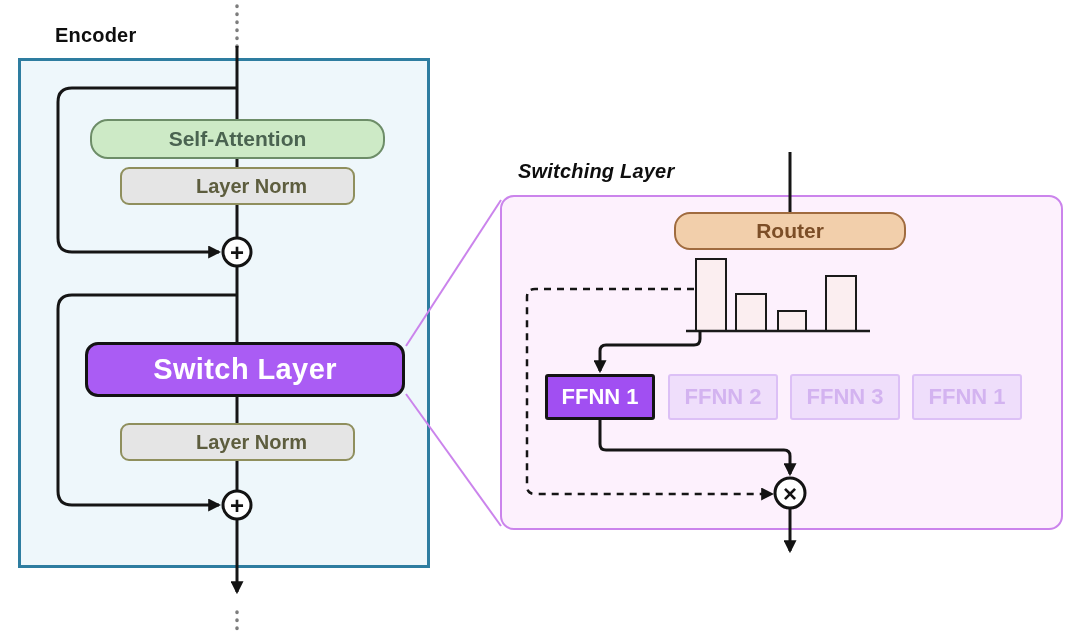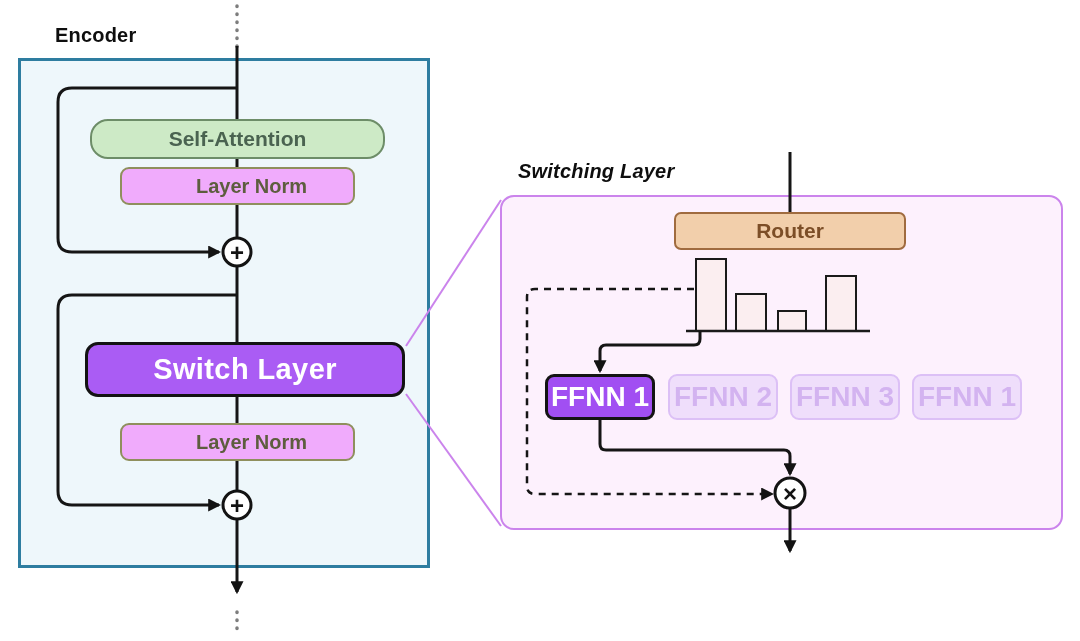--- a/index.html
+++ b/index.html
@@ -11,28 +11,28 @@
         font-weight:bold;white-space:nowrap;}
   .section-label{position:absolute;font-weight:bold;font-size:20px;color:#0e0e0e;letter-spacing:.2px;}
   .encoder-label{left:20px;top:24px;margin-left:35px;}
   .switching-label{left:518px;top:160px;font-style:italic;}
   .encoder-bg{position:absolute;left:18px;top:58px;width:412px;height:510px;
               background:#eef7fb;border:3px solid #2e7da0;}
   .panel-bg{position:absolute;left:500px;top:195px;width:563px;height:335px;
             background:#fdf1fd;border:2.5px solid #cb84ec;border-radius:14px;}
   .self-attention{left:90px;top:119px;width:295px;height:40px;background:#cdeac6;
                   border:2.5px solid #6d8d68;border-radius:18px;color:#4a6350;font-size:21px;}
-  .layer-norm{left:120px;top:167px;width:235px;height:38px;background:#f0abfc;
+  .layer-norm{left:120px;top:167px;width:235px;height:38px;background:#e5e5e5;
               border:2.5px solid #8f8f5d;border-radius:9px;color:#5d5d3e;font-size:20px;padding-left:28px;}
   .layer-norm-2{top:423px;}
   .switch-layer{left:85px;top:342px;width:320px;height:55px;background:#aa5cf4;
                 border:3px solid #131313;border-radius:13px;color:#ffffff;font-size:29px;letter-spacing:.4px;}
   .router{left:674px;top:212px;width:232px;height:38px;background:#f2cfab;
-          border:2.5px solid #a06b3f;border-radius:7px;color:#7c4e27;font-size:21px;}
-  .expert{top:374px;width:110px;height:46px;border-radius:9px;font-size:28px;}
+          border:2.5px solid #a06b3f;border-radius:16px;color:#7c4e27;font-size:21px;}
+  .expert{top:374px;width:110px;height:46px;border-radius:3px;font-size:22px;}
   .expert.selected{background:#a14ff2;border:3px solid #141414;color:#ffffff;}
   .expert.faded{background:#efdefb;border:2.5px solid #dcc0f6;color:#d3b3f0;}
   .e1{left:545px}.e2{left:668px}.e3{left:790px}.e4{left:912px}
   svg.layer{position:absolute;left:0;top:0;}
   .wire{stroke:#151515;stroke-width:3;fill:none;}
   .dots{stroke:#7d7d7d;stroke-width:3.5;fill:none;stroke-linecap:round;stroke-dasharray:.5 7.5;}
   .dashed{stroke:#151515;stroke-width:2.5;fill:none;stroke-dasharray:7 6;}
   .zoomline{stroke:#cb84ec;stroke-width:2;fill:none;}
   .opcircle{fill:#ffffff;stroke:#131313;stroke-width:3;}
   .optext{font-family:"Liberation Sans",sans-serif;font-weight:bold;font-size:24px;

